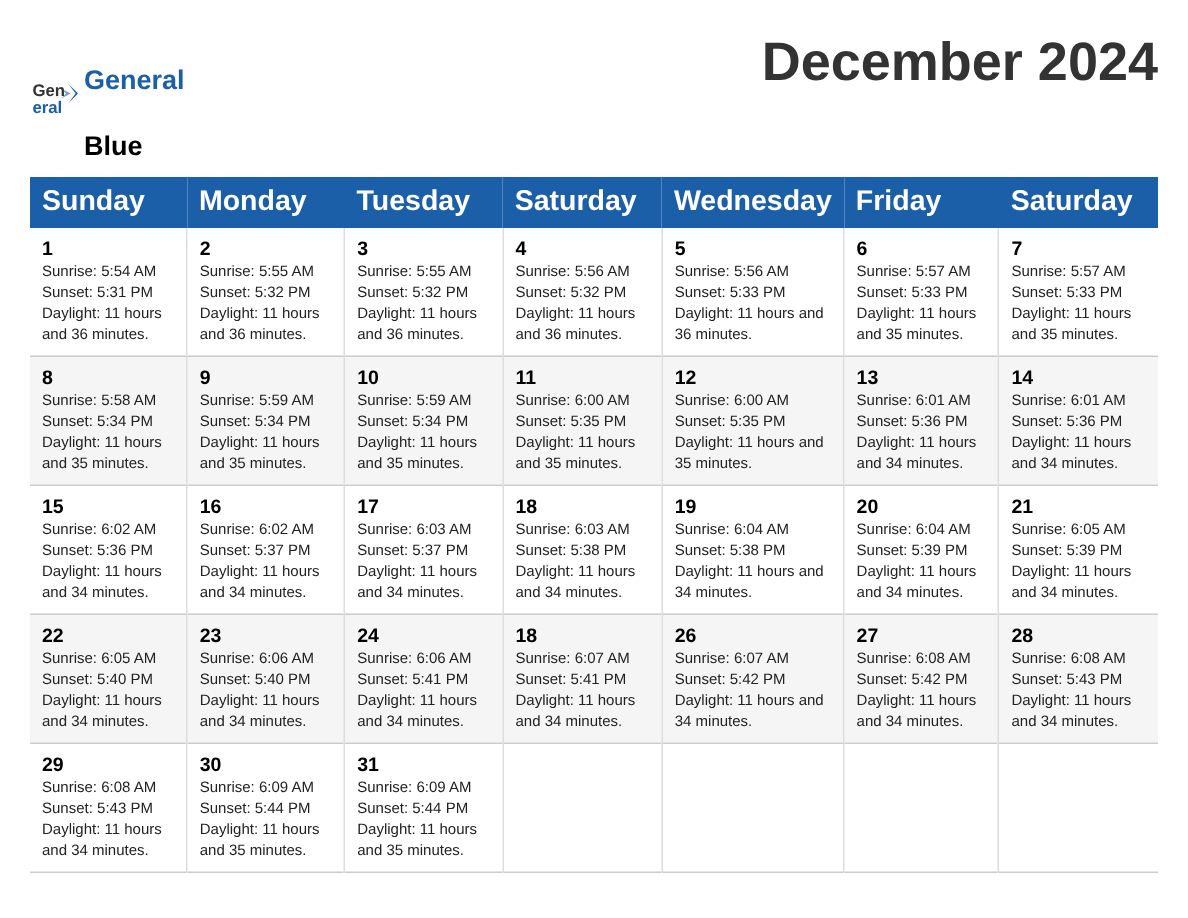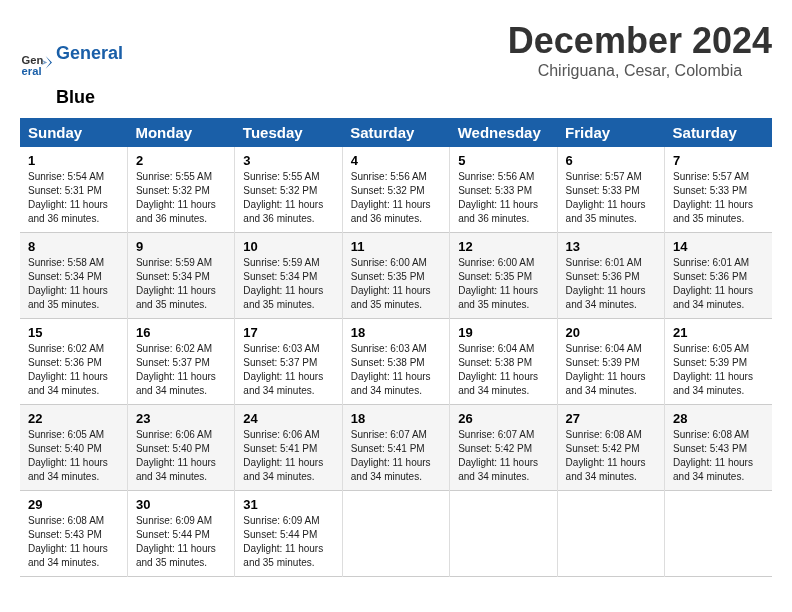--- a/index.html
+++ b/index.html
@@ -50,21 +50,21 @@
     table {
       width: 100%;
       border-collapse: collapse;
       font-size: 11px;
     }
     thead tr th {
       background-color: #1a5fa8;
       color: white;
       text-align: left;
       padding: 6px 8px;
-      font-size: 15px;
+      font-size: 19px;
       font-weight: bold;
     }
     tbody tr {
       border-bottom: 1px solid #ccc;
     }
     tbody tr:nth-child(even) {
       background-color: #f5f5f5;
     }
     td {
       vertical-align: top;
@@ -102,21 +102,20 @@
       <polygon points="32,10 40,18 32,26 38,18" fill="#1a5fa8"></polygon>
       <polygon points="26,14 34,18 26,22 30,18" fill="#1a5fa8" opacity="0.6"></polygon>
     </svg>
     <div>
       <div class="logo-text"><span>General</span></div>
       <div class="logo-text" style="color:#000000;">Blue</div>
     </div>
   </div>
   <div class="title-block">
     <div class="calendar-title">December 2024</div>
-    <div class="calendar-subtitle">Chiriguana, Cesar, Colombia</div>
   </div>
 </div>
 
 <table>
   <thead>
     <tr>
       <th>Sunday</th>
       <th>Monday</th>
       <th>Tuesday</th>
       <th>Saturday</th>

